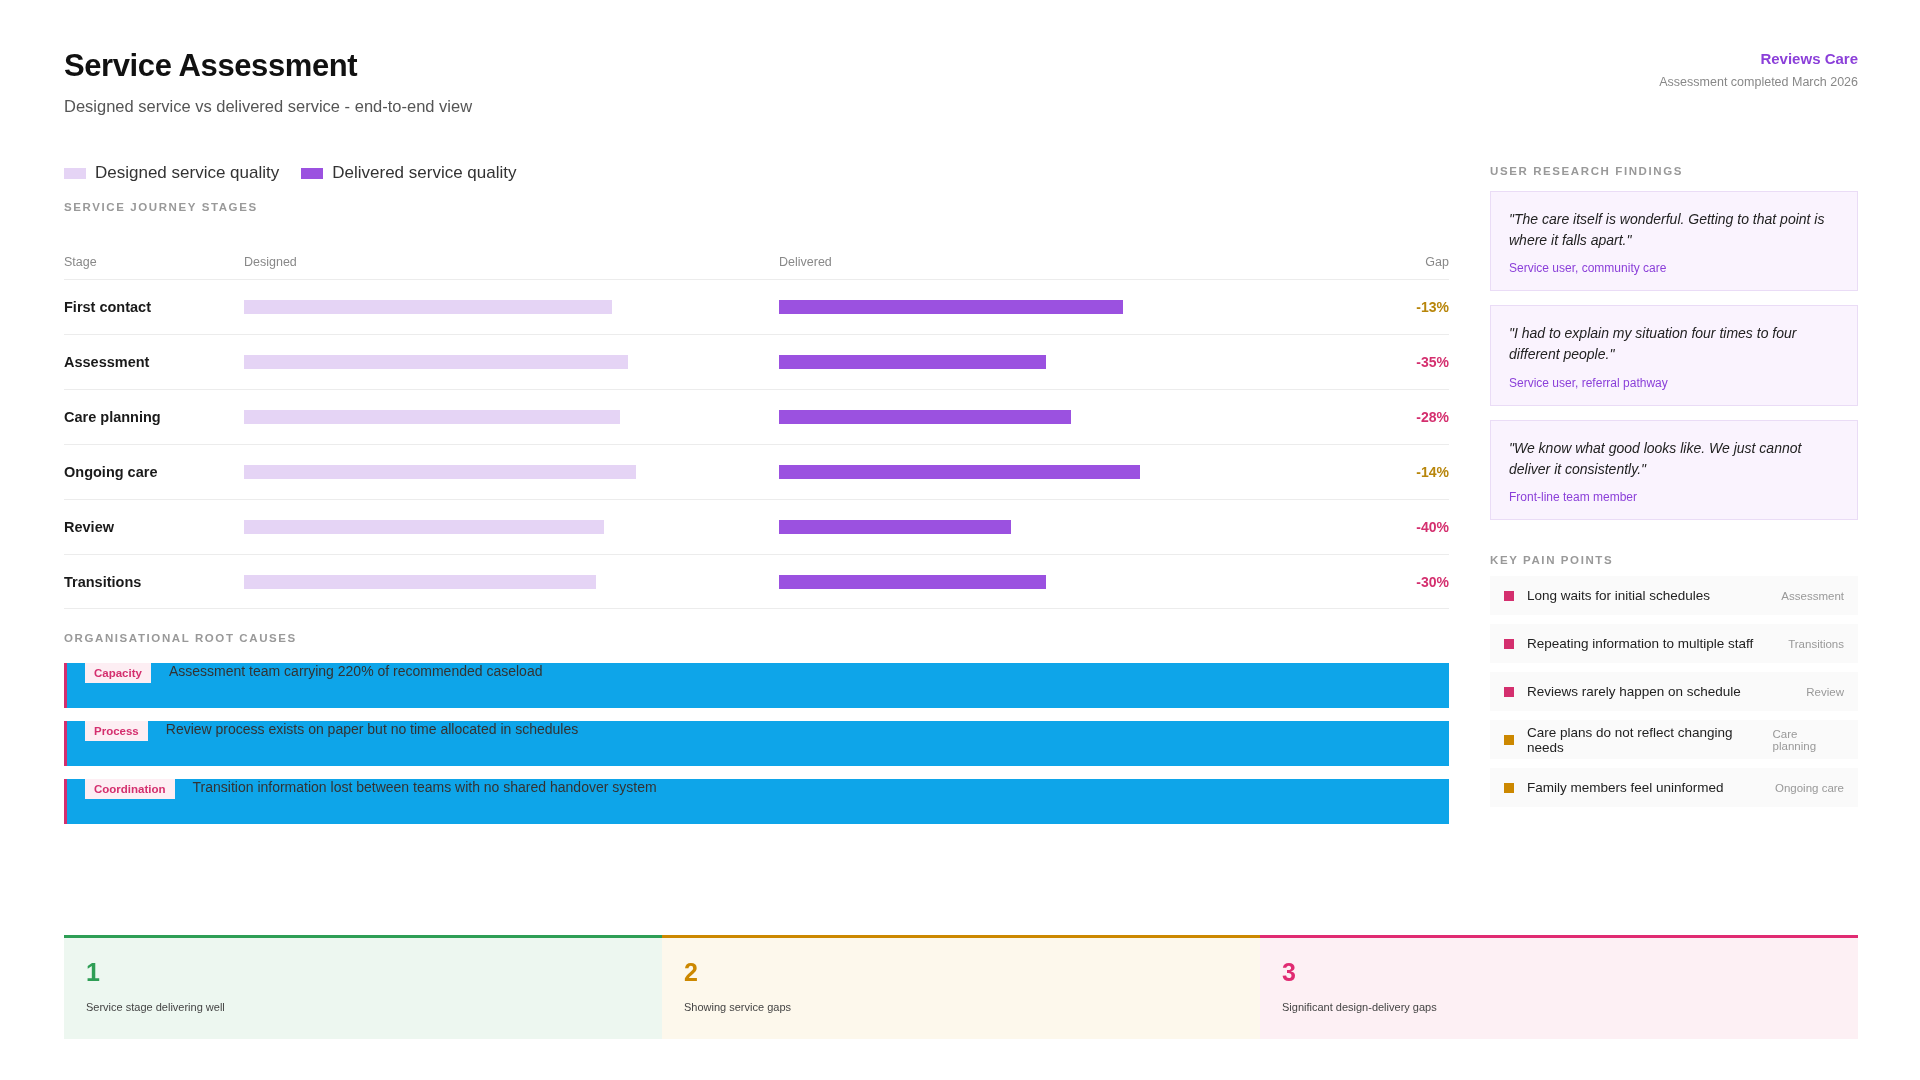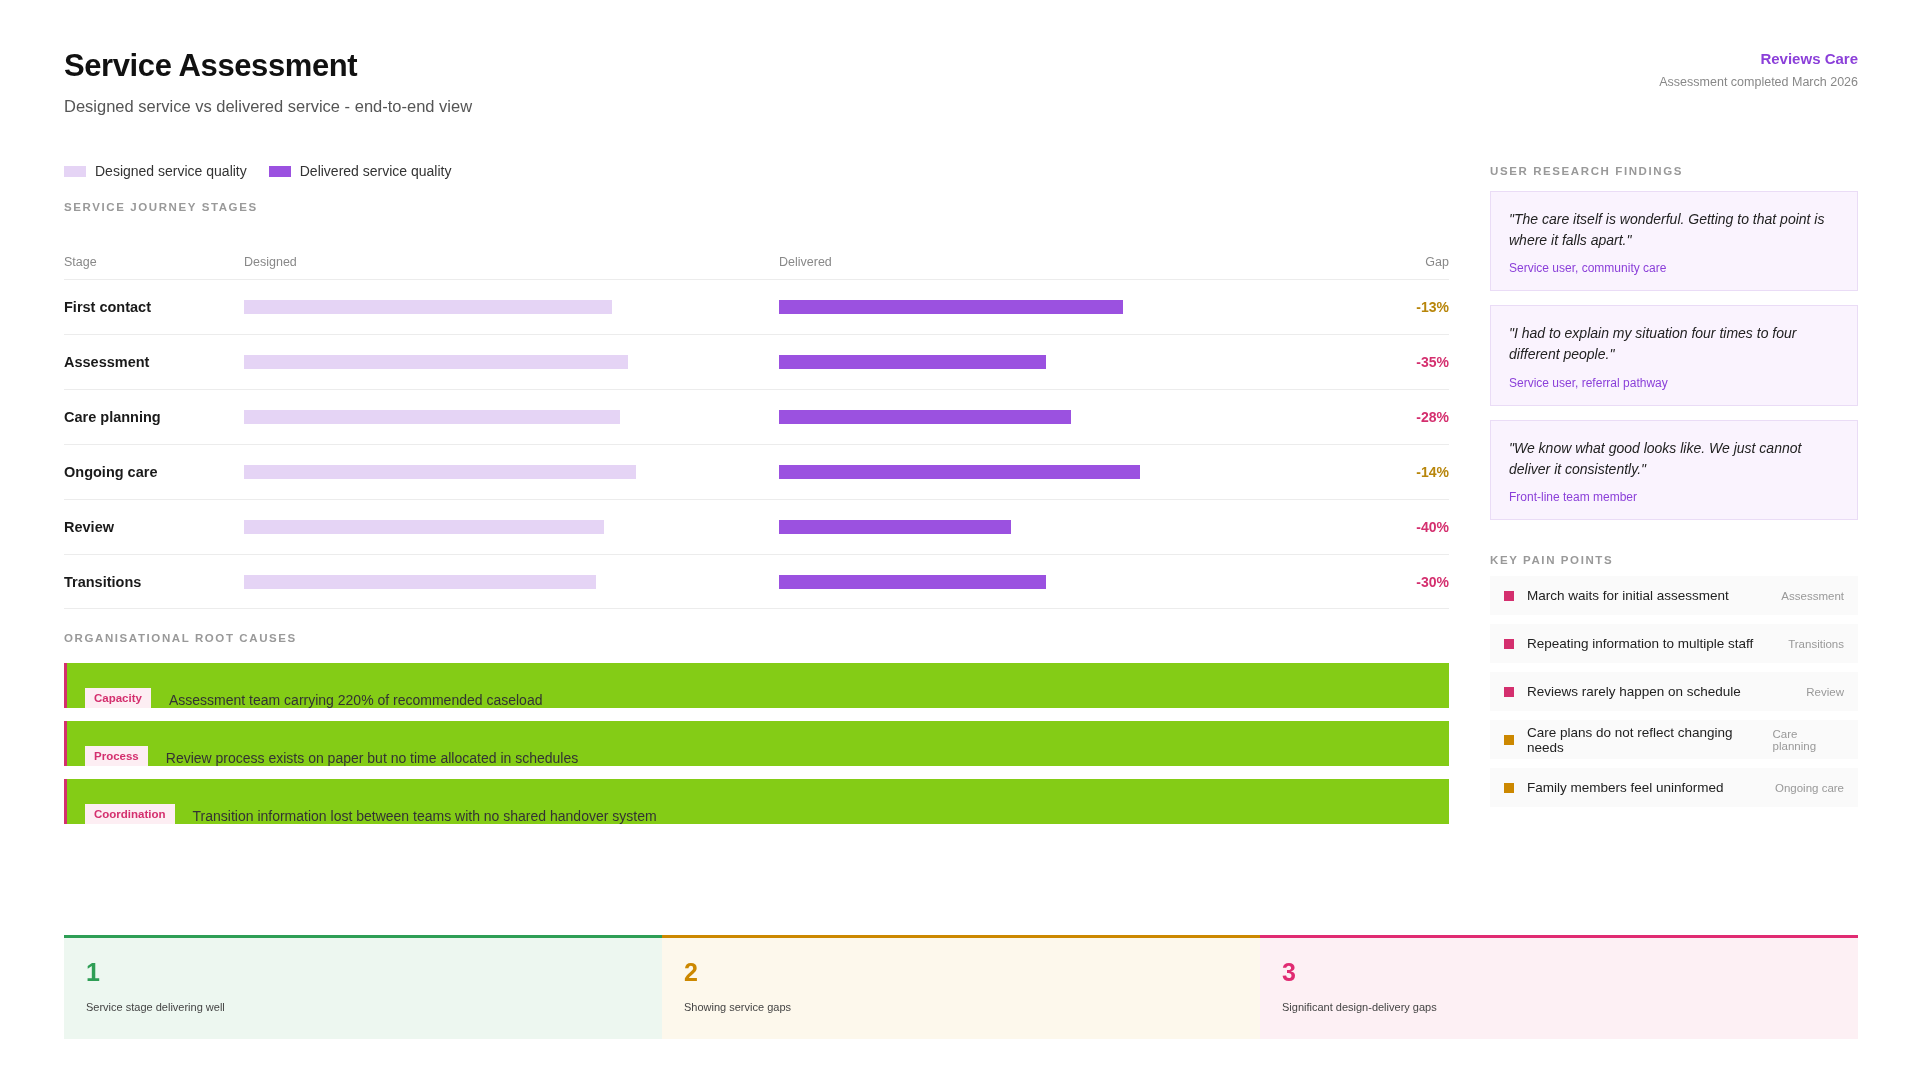--- a/index.html
+++ b/index.html
@@ -18,21 +18,21 @@
   .subtitle { font-size: 16.5px; color: #555; margin-top: 13px; }
 
   .header-right { position: absolute; right: 62px; top: 50px; text-align: right; }
   .org-name { font-size: 15px; font-weight: bold; color: #8b3fd9; }
   .org-meta { font-size: 12.5px; color: #888; margin-top: 8px; }
 
   
   .legend { position: absolute; left: 64px; top: 163px; display: flex; align-items: center; gap: 22px; }
   .legend-item { display: flex; align-items: center; gap: 9px; }
   .swatch { width: 22px; height: 11px; display: block; }
-  .legend-label { font-size: 14px; color: #333; }
+  .legend-label { font-size: 17px; color: #333; }
 
   
   .section-label {
     font-size: 11.5px; font-weight: bold; letter-spacing: 1.6px;
     color: #999; text-transform: uppercase;
   }
 
   .journey-label { position: absolute; left: 64px; top: 201px; }
 
   
@@ -53,23 +53,23 @@
   .bar-track { height: 14px; position: relative; }
   .bar { height: 14px; display: block; }
   .bar-designed { background: #e5d4f5; }
   .bar-delivered { background: #9b51e0; }
   .gap-val { font-size: 14px; font-weight: bold; text-align: right; }
 
   
   .rc-label { position: absolute; left: 64px; top: 632px; }
   .rootcauses { position: absolute; left: 64px; top: 663px; width: 1385px; }
   .rc-item {
-    display: flex; align-items: flex-end;
+    display: flex; align-items: flex-start;
     height: 45px; margin-bottom: 13px;
-    background: #84cc16; border-left: 3px solid #d42f6e;
+    background: #0ea5e9; border-left: 3px solid #d42f6e;
   }
   .rc-tag {
     font-size: 11.5px; font-weight: bold; color: #d42f6e;
     background: #fdeef3; padding: 4px 9px; margin-left: 18px;
     white-space: nowrap;
   }
   .rc-text { font-size: 14px; color: #333; margin-left: 18px; }
 
   
   .rail { position: absolute; left: 1490px; top: 165px; width: 368px; }
@@ -225,21 +225,21 @@
         <div class="quote-card">
           <div class="quote-text">"We know what good looks like. We just cannot deliver it consistently."</div>
           <div class="quote-attr">Front-line team member</div>
         </div>
       </div>
 
     <div class="section-label pain-label">Key pain points</div>
     <div class="pain-list" id="painlist">
         <div class="pain-item">
           <span class="pain-dot" style="background: rgb(212, 47, 110);"></span>
-          <span class="pain-text">March waits for initial assessment</span>
+          <span class="pain-text">Long waits for initial schedules</span>
           <span class="pain-stage">Assessment</span>
         </div>
         <div class="pain-item">
           <span class="pain-dot" style="background: rgb(212, 47, 110);"></span>
           <span class="pain-text">Repeating information to multiple staff</span>
           <span class="pain-stage">Transitions</span>
         </div>
         <div class="pain-item">
           <span class="pain-dot" style="background: rgb(212, 47, 110);"></span>
           <span class="pain-text">Reviews rarely happen on schedule</span>

